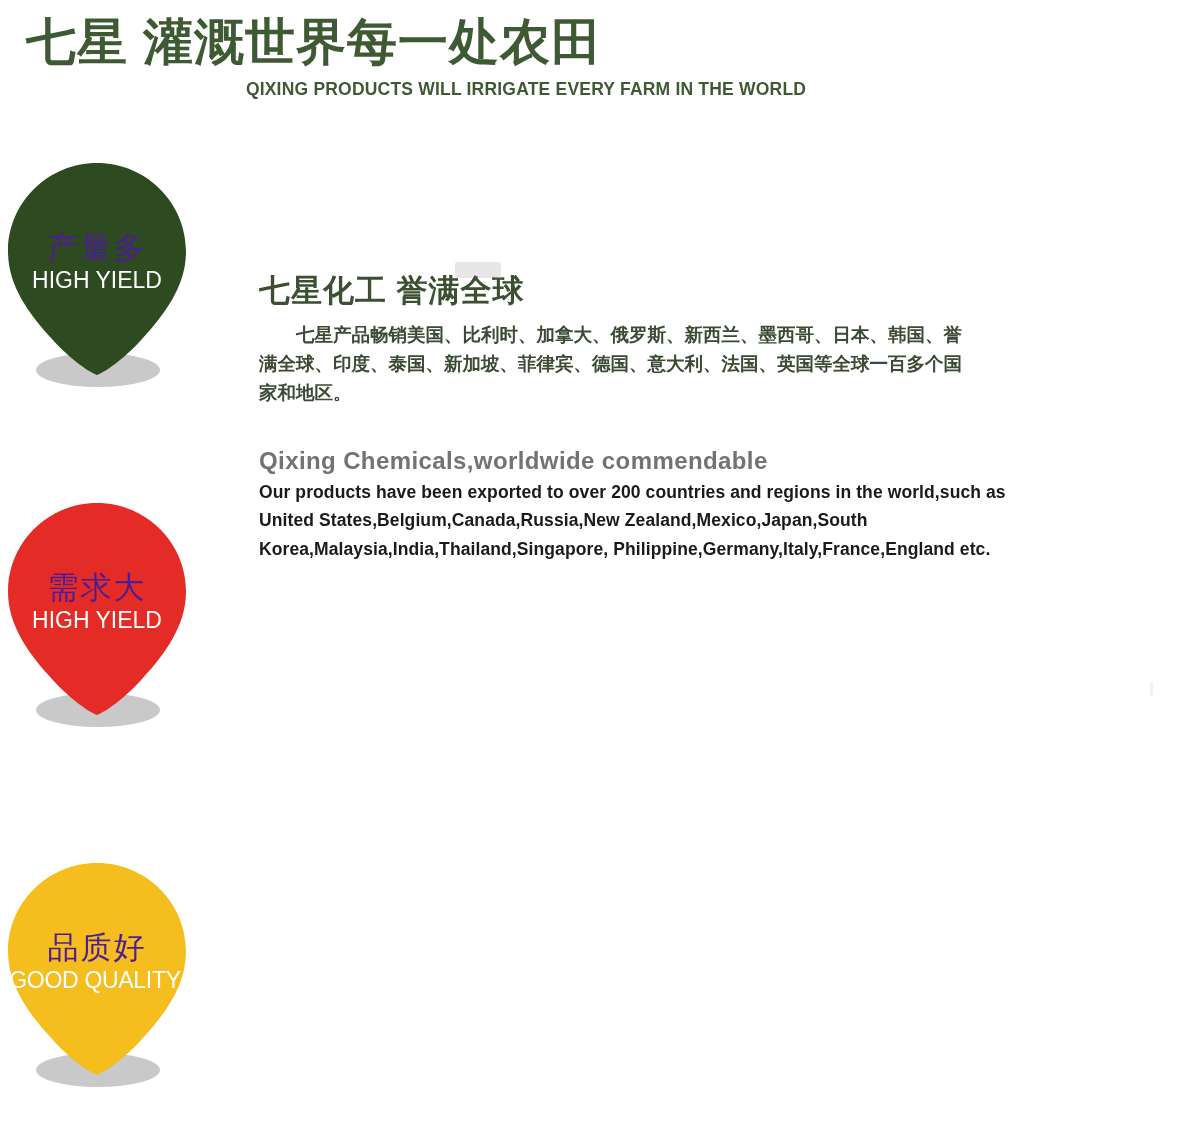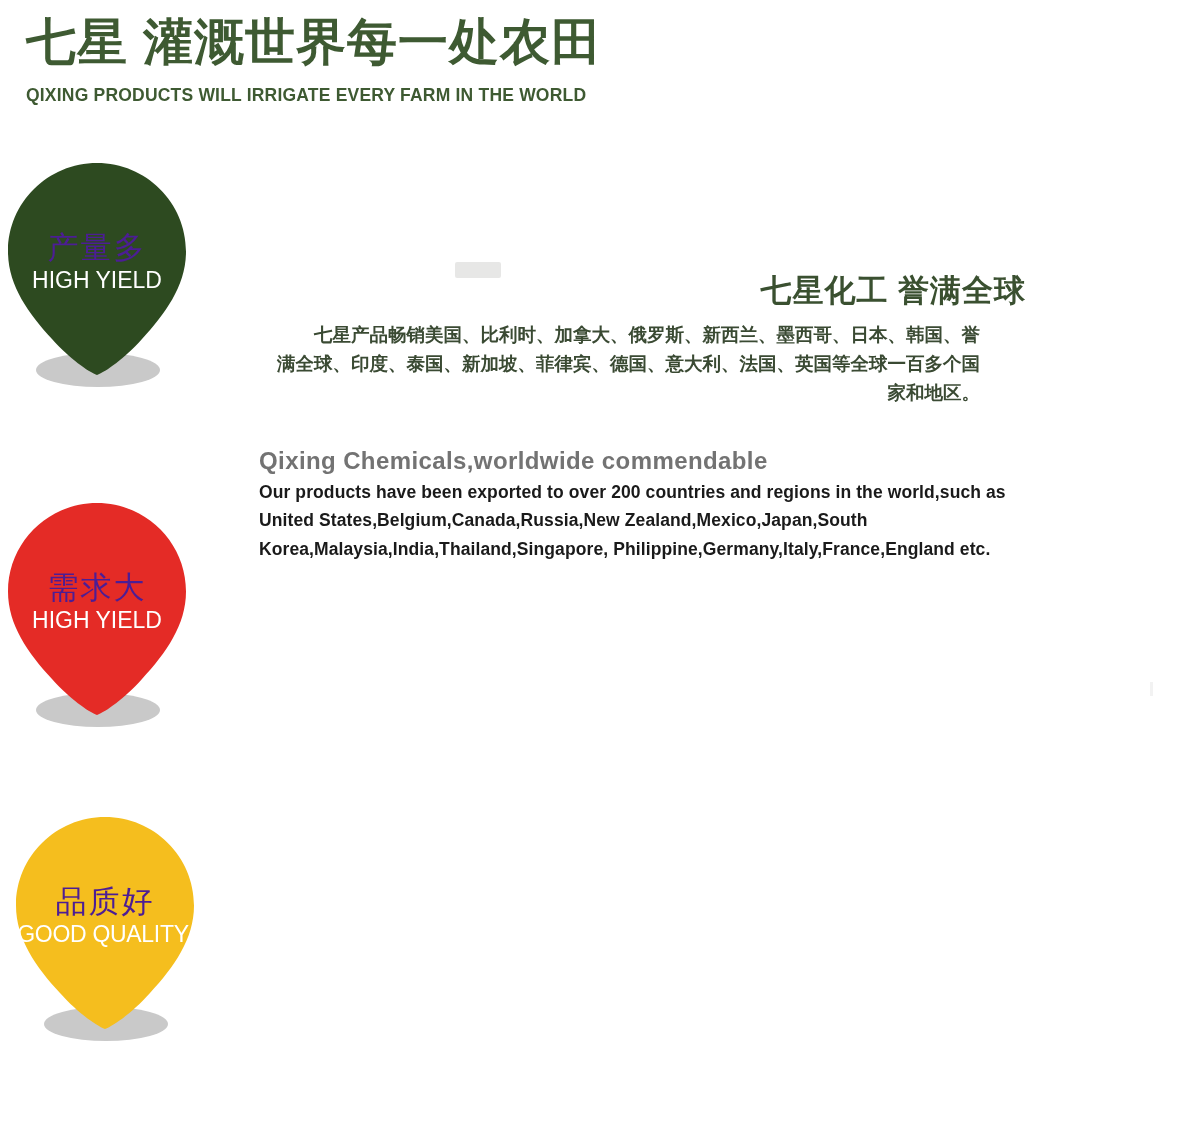--- a/index.html
+++ b/index.html
@@ -25,38 +25,39 @@
   }
   #header-title {
     font-size: 50px;
     font-weight: 700;
     color: #3E5A32;
     letter-spacing: 1px;
     line-height: 1.15;
     white-space: nowrap;
   }
   #header-subtitle {
-    margin-top: 13px;
+    margin-top: 7px;
     font-size: 17.5px;
     font-weight: 600;
     color: #3E5A32;
     letter-spacing: 0.2px;
     white-space: nowrap;
+    text-align: center;
   }
 
   
   .pin-wrap {
     position: absolute;
     left: 8px;
     width: 178px;
     height: 230px;
   }
   #pin-wrap-0 { top: 163px; }
   #pin-wrap-1 { top: 503px; }
-  #pin-wrap-2 { top: 817px; margin-left: 8px; }
+  #pin-wrap-2 { top: 863px; }
 
   .pin-shadow {
     position: absolute;
     left: 28px;
     top: 190px;
     width: 124px;
     height: 34px;
     border-radius: 50%;
     background: #C9C9C9;
   }
@@ -96,24 +97,23 @@
   
   #pin-wrap-2 .pin-en {
     font-size: 23px;
     letter-spacing: -0.3px;
     margin-left: -4px;
   }
 
   
   #content-col {
     position: absolute;
-    left: 266px;
+    left: 259px;
     top: 272px;
     width: 760px;
-    text-align: right;
   }
   #cn-heading {
     font-size: 31px;
     font-weight: 700;
     color: #3A5030;
     letter-spacing: 1px;
     line-height: 1.2;
     white-space: nowrap;
   }
   #cn-body {

